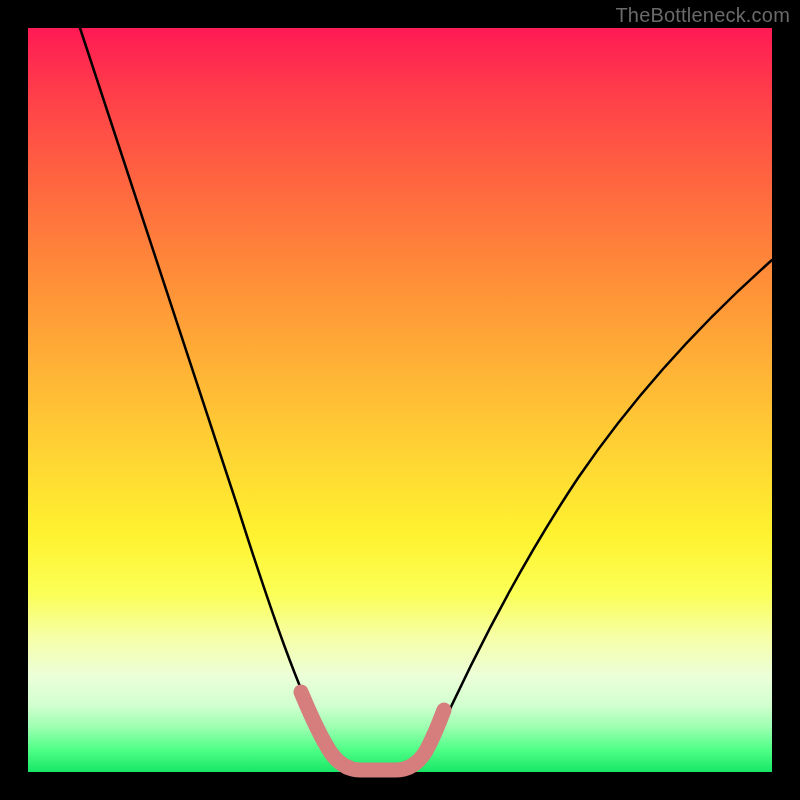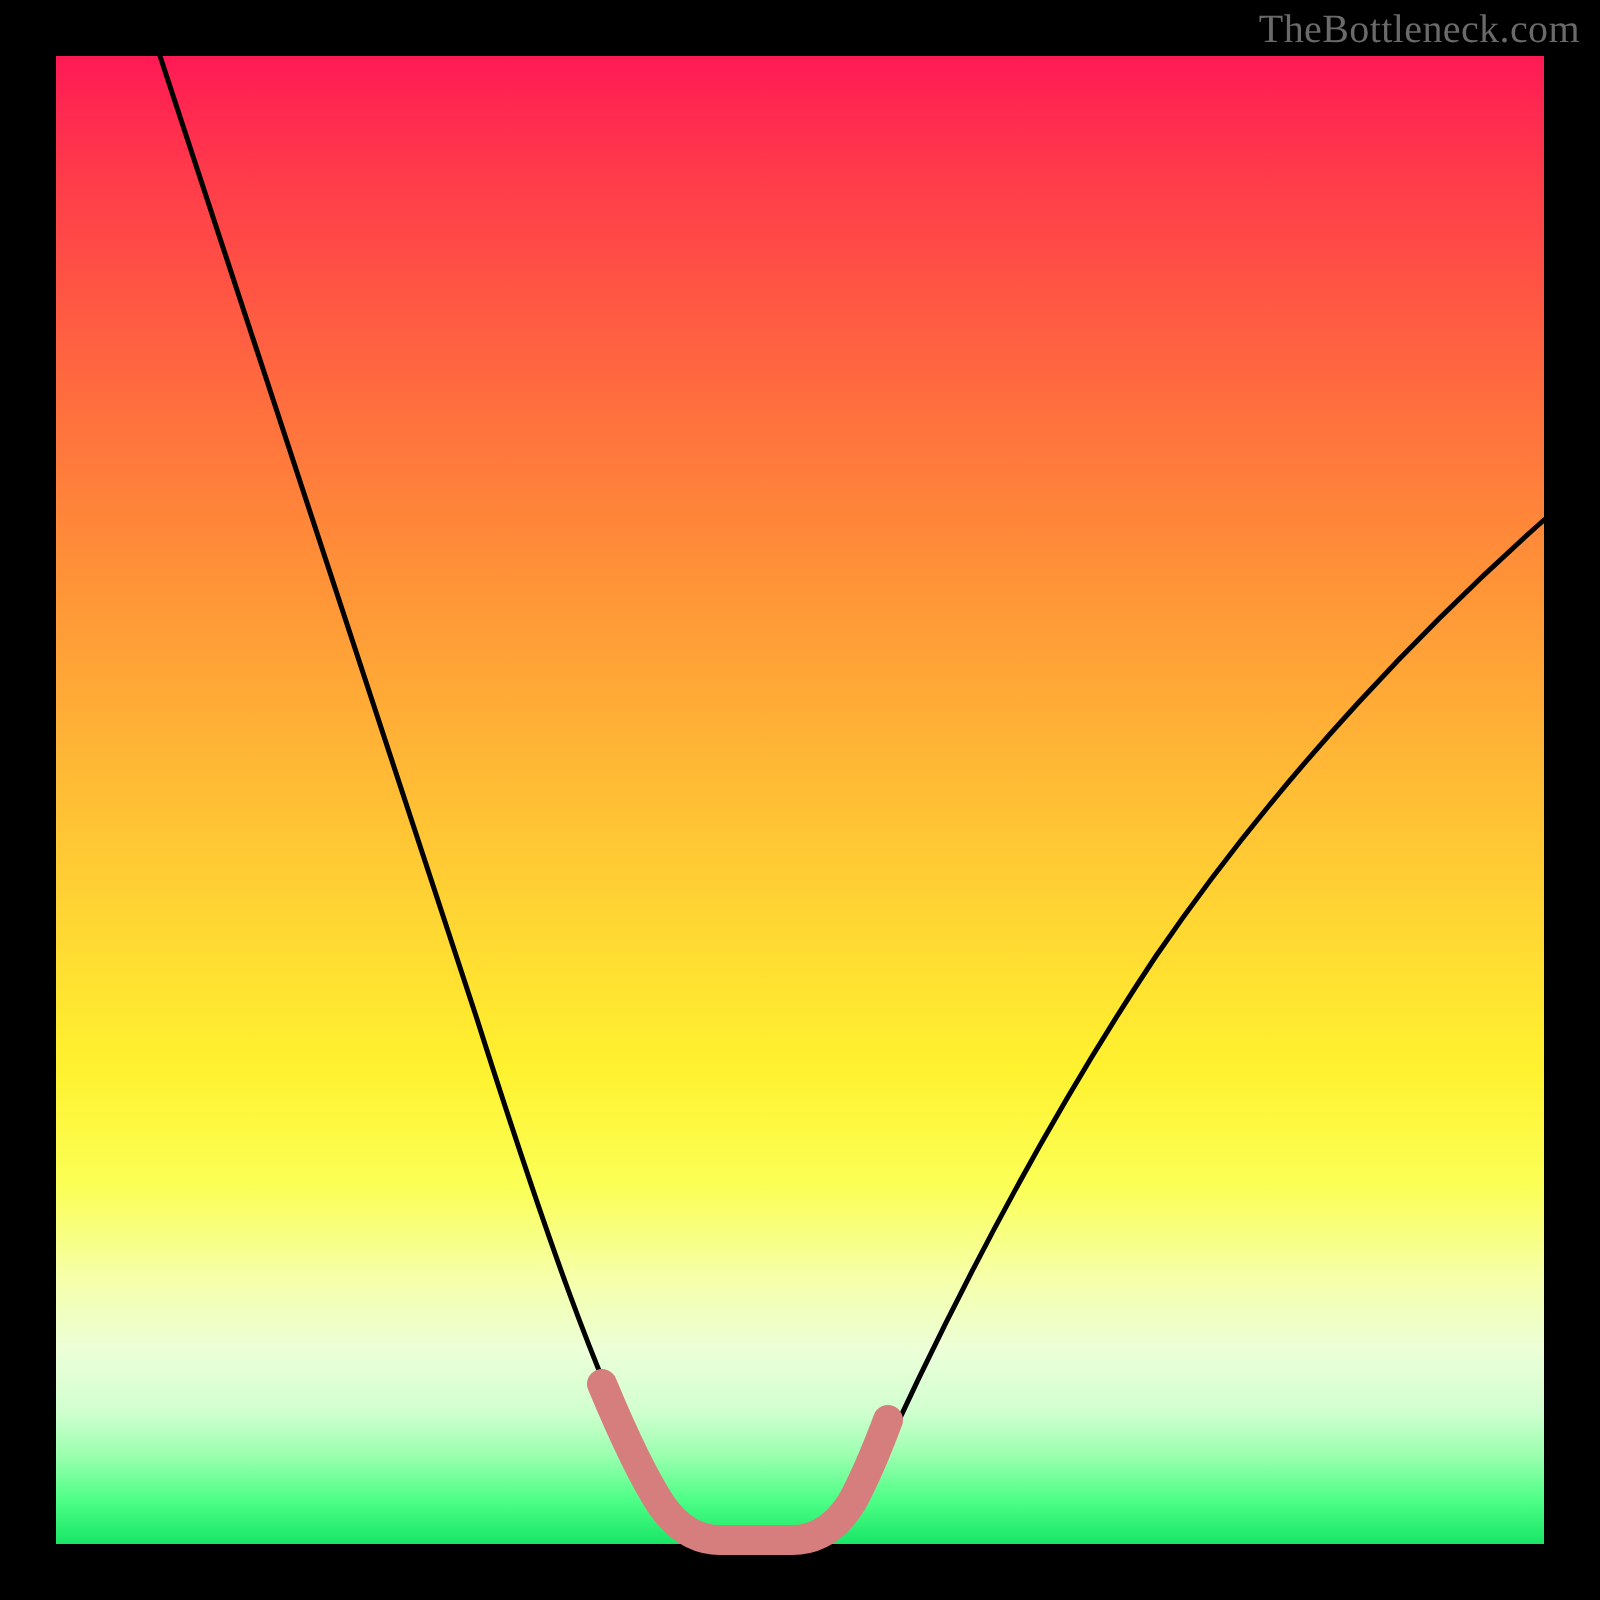--- a/index.html
+++ b/index.html
@@ -44,21 +44,20 @@
   }
   .watermark {
     position: absolute;
     top: 4px;
     right: 10px;
     color: #6a6a6a;
     font-size: 20px;
     font-weight: 400;
     letter-spacing: 0.2px;
     user-select: none;
-    font-family: Liberation Serif, serif;
   }
   svg.curve {
     position: absolute;
     left: 0;
     top: 0;
     width: 744px;
     height: 744px;
     overflow: visible;
   }
 </style>

